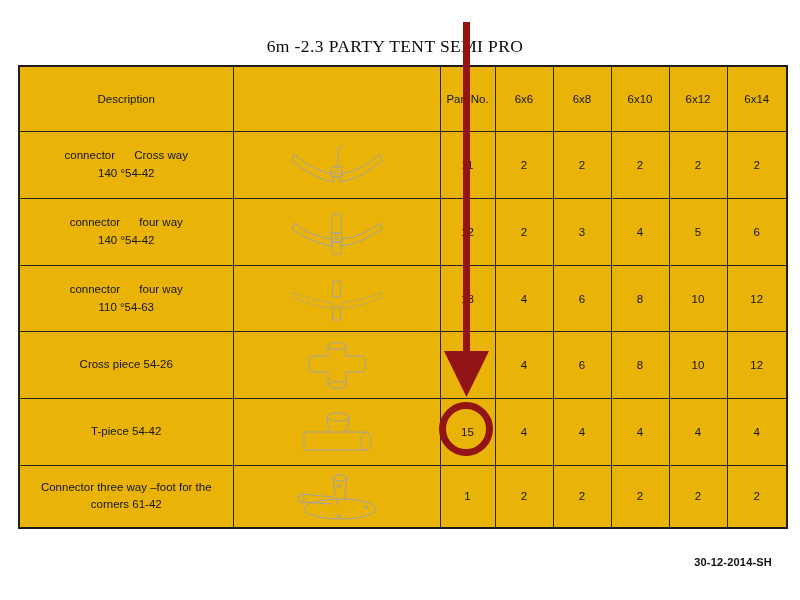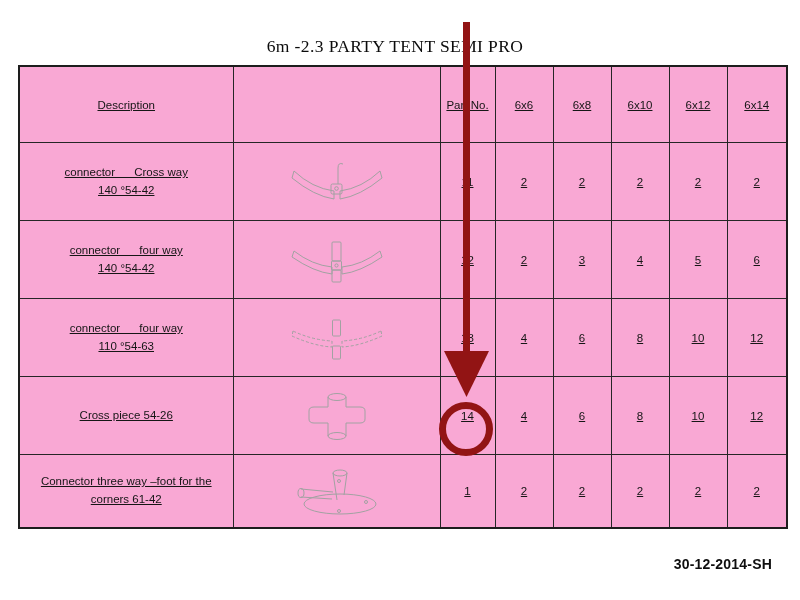--- a/index.html
+++ b/index.html
@@ -6,33 +6,33 @@
   body{
     width:800px;height:600px;position:relative;background:#ffffff;
     font-family:"Liberation Sans", sans-serif;color:#161616;overflow:hidden;
   }
   .title{
     position:absolute;top:36px;left:0;width:790px;text-align:center;
     font-family:"Liberation Serif", serif;font-size:17.5px;letter-spacing:.4px;color:#0b0b0b;
   }
   table.parts{
     position:absolute;left:18px;top:65px;width:768px;height:464px;
-    border-collapse:collapse;table-layout:fixed;background:#f9a8d4;text-decoration:underline;
+    border-collapse:collapse;table-layout:fixed;background:#eab308;
   }
   table.parts td, table.parts th{
     border:1px solid #262626;font-weight:normal;font-size:11.5px;
     text-align:center;vertical-align:middle;padding:2px;color:#151515;
   }
   table.parts{border:2px solid #1d1d1d;}
   .desc-line{display:block;line-height:1.55;white-space:pre-wrap;}
   .qty{font-size:11.5px;}
   .illus svg{display:block;margin:0 auto;}
   .illus{stroke:#9d9d9d;}
   .footer-code{
-    position:absolute;top:556px;right:28px;font-size:14px;font-weight:bold;
+    position:absolute;top:556px;right:28px;font-size:11px;font-weight:bold;
     color:#0e0e0e;letter-spacing:.2px;
   }
   .annotation-overlay{
     position:absolute;left:0;top:0;width:800px;height:600px;pointer-events:none;
   }
 </style>
 </head>
 <body>
 
 <div class="title">6m -2.3 PARTY TENT SEMI PRO</div>
@@ -149,20 +149,41 @@
       </span>
     </td>
     <td>14</td>
     <td class="qty">4</td>
     <td class="qty">6</td>
     <td class="qty">8</td>
     <td class="qty">10</td>
     <td class="qty">12</td>
   </tr>
 
+  <tr style="height:66px">
+    <td>
+      <span class="desc-line">T-piece 54-42</span>
+    </td>
+    <td class="illus">
+      <span>
+        <svg width="100" height="48" viewBox="0 0 100 48" fill="none" stroke="#a2a2a2" stroke-width="1">
+          <path d="M17,24 H79 M17,42 H79 M17,24 V42"></path>
+          <ellipse cx="79" cy="33" rx="5" ry="9"></ellipse>
+          <ellipse cx="51" cy="9" rx="11" ry="4"></ellipse>
+          <path d="M40,9 C40,17 42,21 44,24 M62,9 C62,17 60,21 58,24"></path>
+        </svg>
+      </span>
+    </td>
+    <td>15</td>
+    <td class="qty">4</td>
+    <td class="qty">4</td>
+    <td class="qty">4</td>
+    <td class="qty">4</td>
+    <td class="qty">4</td>
+  </tr>
 
   <tr style="height:62px">
     <td>
       <span class="desc-line">Connector three way –foot for the</span>
       <span class="desc-line">corners 61-42</span>
     </td>
     <td class="illus">
       <span>
         <svg width="100" height="52" viewBox="0 0 100 52" fill="none" stroke="#a2a2a2" stroke-width="1">
           <ellipse cx="53" cy="39" rx="36" ry="10"></ellipse>

